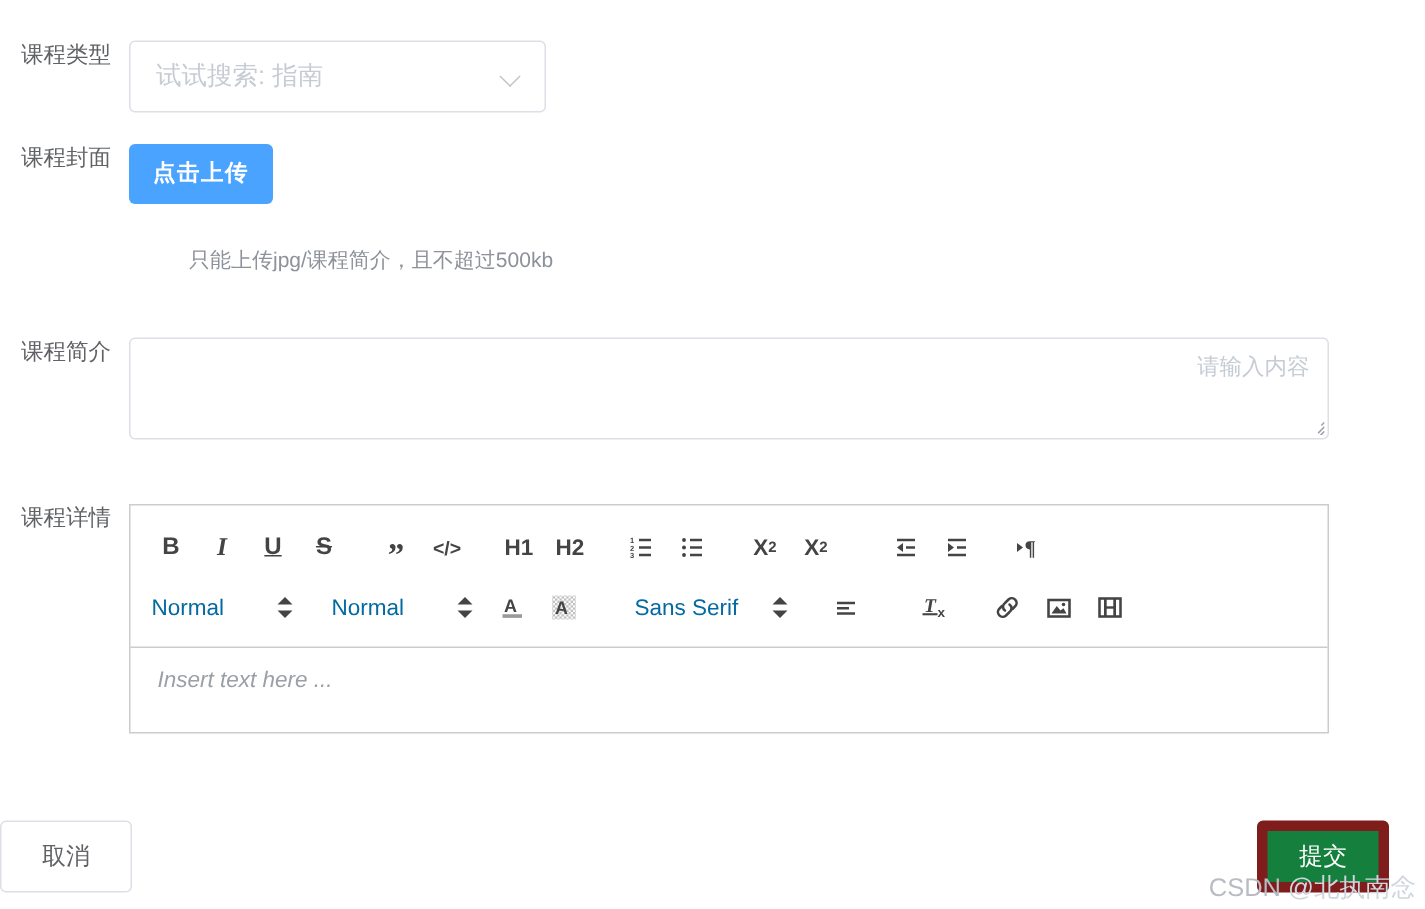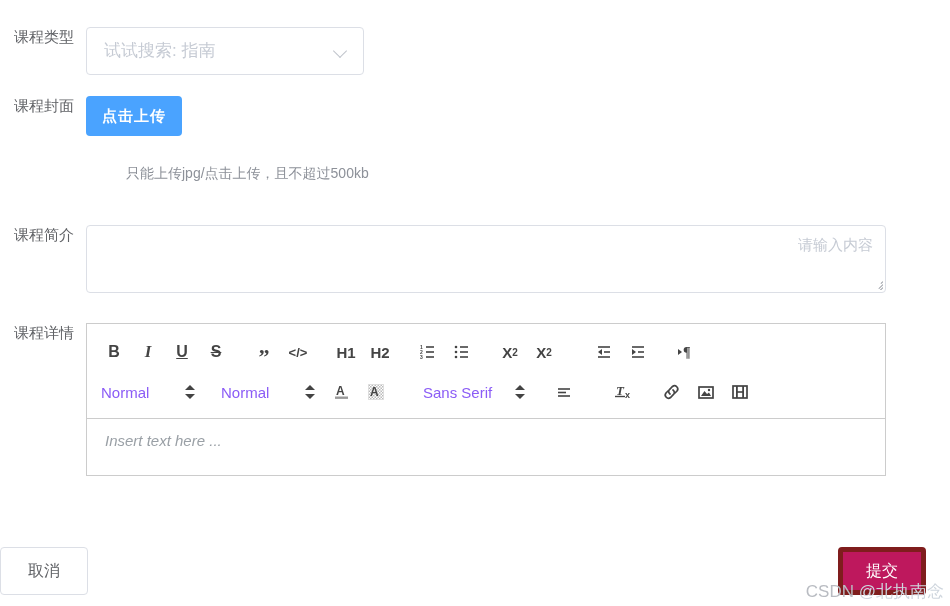--- a/index.html
+++ b/index.html
@@ -139,21 +139,21 @@
     height: 1px;
     background: #9b9fa6;
     transform-origin: right center;
     transform: rotate(-45deg);
   }
   .resize-grip i:nth-child(1) { bottom: 2px; width: 9px; }
   .resize-grip i:nth-child(2) { bottom: 5px; width: 6px; }
   .resize-grip i:nth-child(3) { bottom: 8px; width: 3px; }
 
   
-  #row-detail { left: 0px; top: 323px; }
+  #row-detail { left: 0px; top: 336px; }
   .editor {
     width: 800px;
     border: 1px solid #ccc;
     background: #fff;
     box-sizing: border-box;
   }
   .toolbar {
     border-bottom: 1px solid #ccc;
     padding: 8px 6px 6px 14px;
     box-sizing: border-box;
@@ -195,21 +195,21 @@
   .fmt-x sub, .fmt-x sup { font-size: 10px; font-weight: bold; }
   .fmt-quote { font-family: "Liberation Serif", serif; font-weight: bold; font-size: 22px;
                line-height: 10px; padding-top: 10px; }
   .fmt-code { font-family: "Liberation Sans", sans-serif; font-weight: bold; font-size: 13px; }
 
   
   .picker {
     display: inline-flex;
     align-items: center;
     cursor: pointer;
-    color: #8b5cf6;
+    color: #0369a1;
     height: 28px;
     font-family: "Liberation Sans", sans-serif;
     font-size: 15px;
     font-weight: normal;
   }
   .picker .plabel { white-space: nowrap; }
   .picker-w1 .plabel { width: 80px; }
   .picker-w2 .plabel { width: 80px; }
   .picker-w3 .plabel { width: 88px; }
   .updown {
@@ -261,22 +261,22 @@
     cursor: pointer;
     box-sizing: border-box;
     padding: 0 20px;
   }
   .btn-default {
     background: #fff;
     border: 1px solid #dcdfe6;
     color: #606266;
   }
   .btn-primary {
-    background: #be185d;
-    border: 5px solid #7f1d1d;
+    background: #15803d;
+    border: 7px solid #7f1d1d;
     color: #fff;
     font-family: Liberation Mono, monospace;
   }
 
   
   .watermark {
     position: absolute;
     right: 6px;
     bottom: 3px;
     font-size: 17px;
@@ -297,21 +297,21 @@
     <div class="select-box">
       <span class="select-placeholder">试试搜索: 指南</span>
       <span class="chev"></span>
     </div>
   </div>
 
   <div class="row" id="row-cover">
     <div class="label">课程封面</div>
     <button class="upload-btn">点击上传</button>
   </div>
-  <div class="upload-tip">只能上传jpg/点击上传，且不超过500kb</div>
+  <div class="upload-tip">只能上传jpg/课程简介，且不超过500kb</div>
 
   <div class="row" id="row-intro">
     <div class="label">课程简介</div>
     <div class="textarea-box">
       <div class="textarea-placeholder">请输入内容</div>
       <span class="resize-grip">
           <i></i>
           <i></i>
           <i></i>
         </span>

